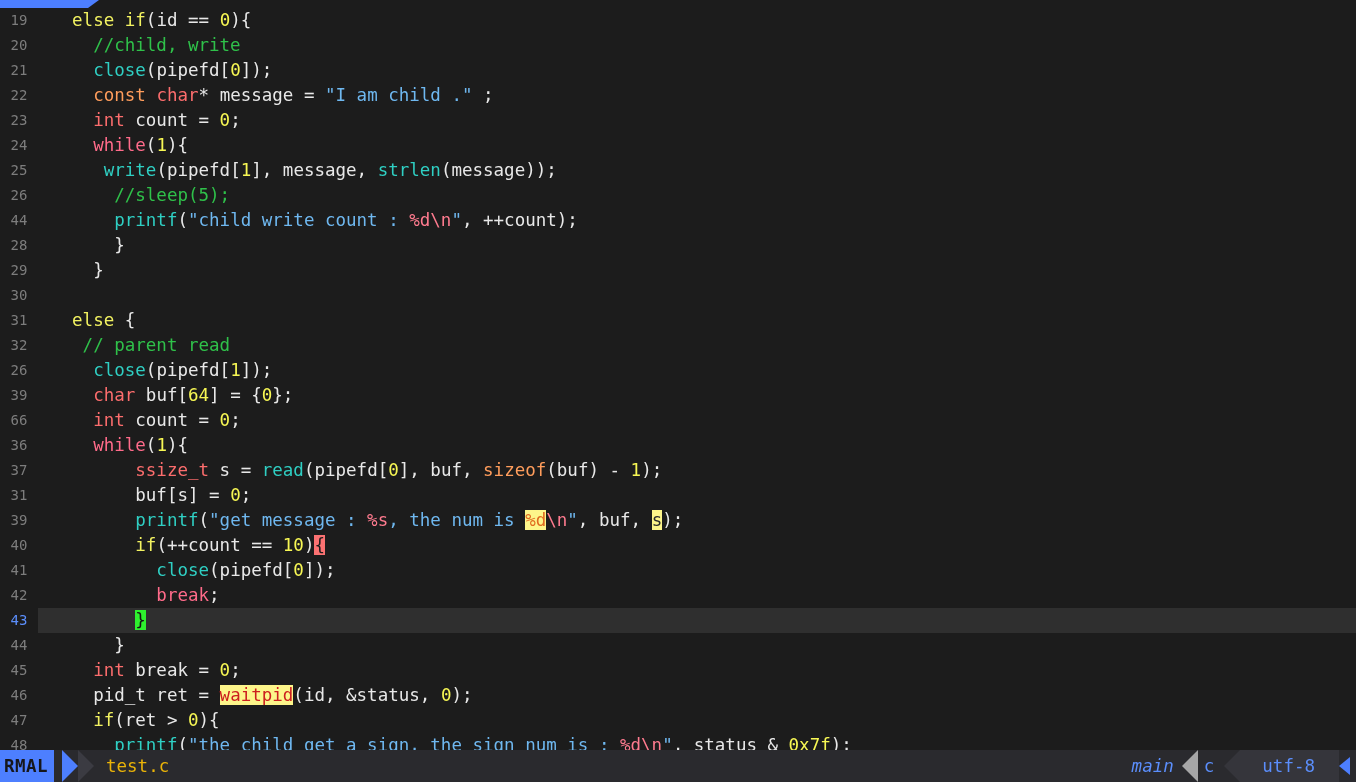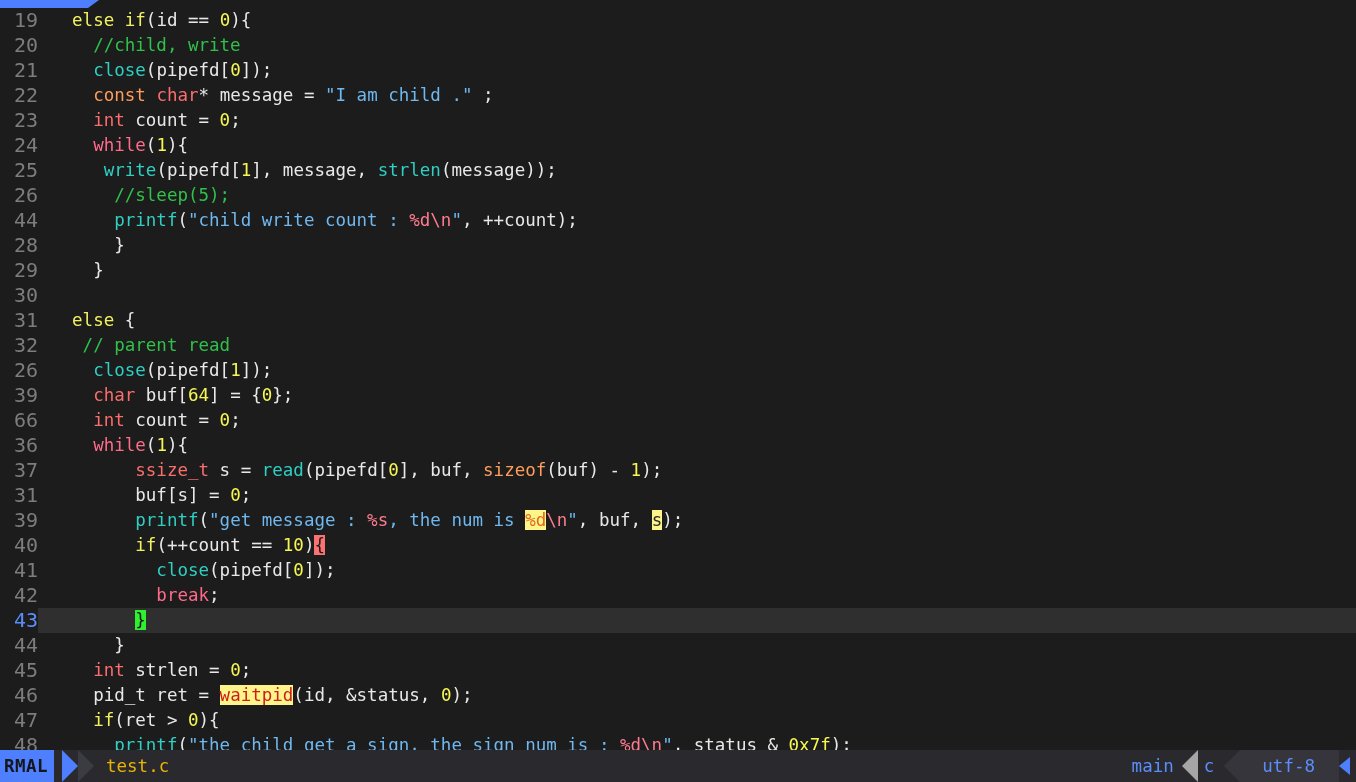--- a/index.html
+++ b/index.html
@@ -65,23 +65,23 @@
   }
   .line.cursorline .lnum {
     color: #5b8efb;
   }
 
   .lnum {
     position: absolute;
     left: 0;
     top: 0;
     width: 38px;
-    text-align: right;
+    text-align: center;
     color: #7d7d7d;
-    font-size: 20px;
+    font-size: 14px;
   }
   .code {
     position: absolute;
     left: 38px;
     top: 0;
     right: 0;
     height: 25px;
     padding-left: 13px;
     color: #e8e8e8;
   }
@@ -145,21 +145,21 @@
     left: 106px; top: 0;
     color: #eab308;
   }
   .sl-right {
     position: absolute;
     right: 0; top: 0;
     height: 32px;
     display: flex;
     align-items: center;
   }
-  .sl-branch { color: #5b8efb; padding-right: 8px; }
+  .sl-branch { color: #5b8efb; padding-right: 8px; font-style: italic; }
   .sl-sep-left {
     width: 0; height: 0;
     border-right: 16px solid #d0d0d0;
     border-top: 16px solid transparent;
     border-bottom: 16px solid transparent;
     opacity: 0.75;
   }
   .sl-ft { color: #5b8efb; padding: 0 10px 0 6px; }
   .sl-enc-wrap {
     display: flex;
@@ -213,21 +213,21 @@
       <div class="line"><span class="lnum">66</span><span class="code"><span>    </span><span class="t-type">int</span><span class="t-punc"> count = </span><span class="t-num">0</span><span class="t-punc">;</span></span></div>
       <div class="line"><span class="lnum">36</span><span class="code"><span>    </span><span class="t-ctrl">while</span><span class="t-punc">(</span><span class="t-num">1</span><span class="t-punc">){</span></span></div>
       <div class="line"><span class="lnum">37</span><span class="code"><span>        </span><span class="t-type">ssize_t</span><span class="t-punc"> s = </span><span class="t-fn">read</span><span class="t-punc">(</span><span class="t-punc">pipefd</span><span class="t-punc">[</span><span class="t-num">0</span><span class="t-punc">], buf, </span><span class="t-storage">sizeof</span><span class="t-punc">(buf) - </span><span class="t-num">1</span><span class="t-punc">);</span></span></div>
       <div class="line"><span class="lnum">31</span><span class="code"><span>        </span><span class="t-punc">buf[s] = </span><span class="t-num">0</span><span class="t-punc">;</span></span></div>
       <div class="line"><span class="lnum">39</span><span class="code"><span>        </span><span class="t-fn">printf</span><span class="t-punc">(</span><span class="t-str">"get message : </span><span class="t-fmt">%s</span><span class="t-str">, the num is </span><span class="hl-fmt">%d</span><span class="t-fmt">\n</span><span class="t-str">"</span><span class="t-punc">, buf, </span><span class="hl-plain">s</span><span class="t-punc">);</span></span></div>
       <div class="line"><span class="lnum">40</span><span class="code"><span>        </span><span class="t-kw">if</span><span class="t-punc">(++count == </span><span class="t-num">10</span><span class="t-punc">)</span><span class="hl-matchred">{</span></span></div>
       <div class="line"><span class="lnum">41</span><span class="code"><span>          </span><span class="t-fn">close</span><span class="t-punc">(</span><span class="t-punc">pipefd</span><span class="t-punc">[</span><span class="t-num">0</span><span class="t-punc">]);</span></span></div>
       <div class="line"><span class="lnum">42</span><span class="code"><span>          </span><span class="t-ctrl">break</span><span class="t-punc">;</span></span></div>
       <div class="line cursorline"><span class="lnum">43</span><span class="code"><span>        </span><span class="hl-cursor">}</span></span></div>
       <div class="line"><span class="lnum">44</span><span class="code"><span>      </span><span class="t-punc">}</span></span></div>
-      <div class="line"><span class="lnum">45</span><span class="code"><span>    </span><span class="t-type">int</span><span class="t-punc"> strlen = </span><span class="t-num">0</span><span class="t-punc">;</span></span></div>
+      <div class="line"><span class="lnum">45</span><span class="code"><span>    </span><span class="t-type">int</span><span class="t-punc"> break = </span><span class="t-num">0</span><span class="t-punc">;</span></span></div>
       <div class="line"><span class="lnum">46</span><span class="code"><span>    </span><span class="t-punc">pid_t ret = </span><span class="hl-search">waitpid</span><span class="t-punc">(id, &amp;status, </span><span class="t-num">0</span><span class="t-punc">);</span></span></div>
       <div class="line"><span class="lnum">47</span><span class="code"><span>    </span><span class="t-kw">if</span><span class="t-punc">(ret &gt; </span><span class="t-num">0</span><span class="t-punc">){</span></span></div>
       <div class="line"><span class="lnum">48</span><span class="code"><span>      </span><span class="t-fn">printf</span><span class="t-punc">(</span><span class="t-str">"the child get a sign, the sign num is : </span><span class="t-fmt">%d</span><span class="t-fmt">\n</span><span class="t-str">"</span><span class="t-punc">, status &amp; </span><span class="t-num">0x7f</span><span class="t-punc">);</span></span></div>
     </div>
 
   <div class="statusline">
     <div class="sl-mode">RMAL</div>
     <div class="sl-mode-arrow"></div>
     <div class="sl-mode-arrow2"></div>
     <div class="sl-file">test.c</div>

